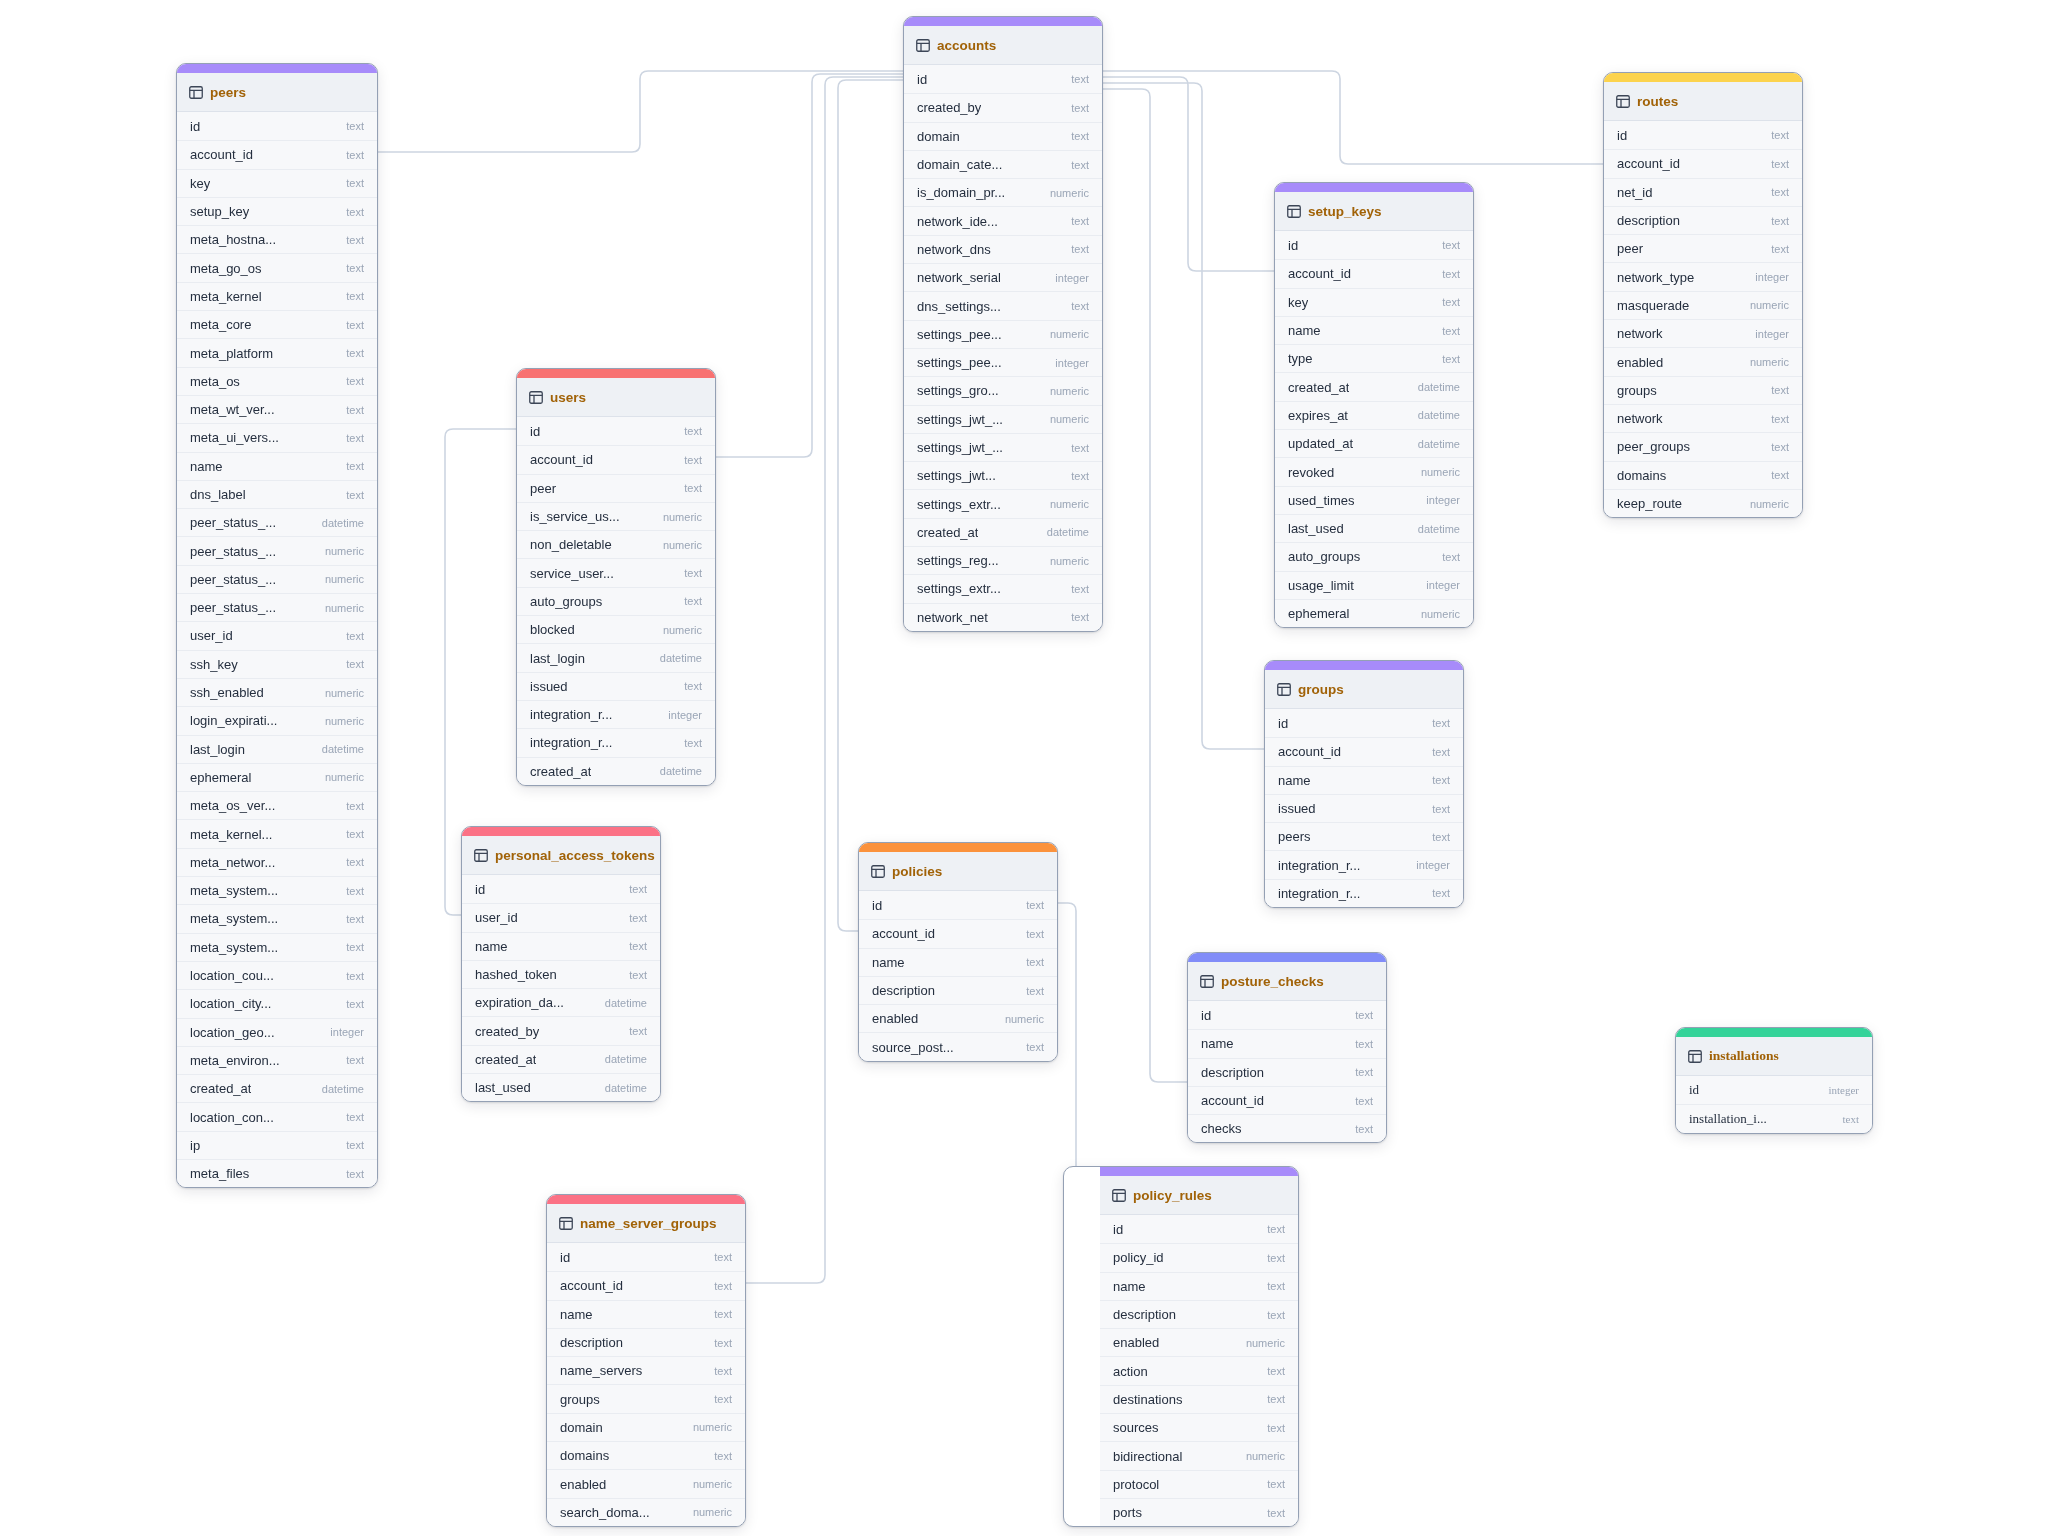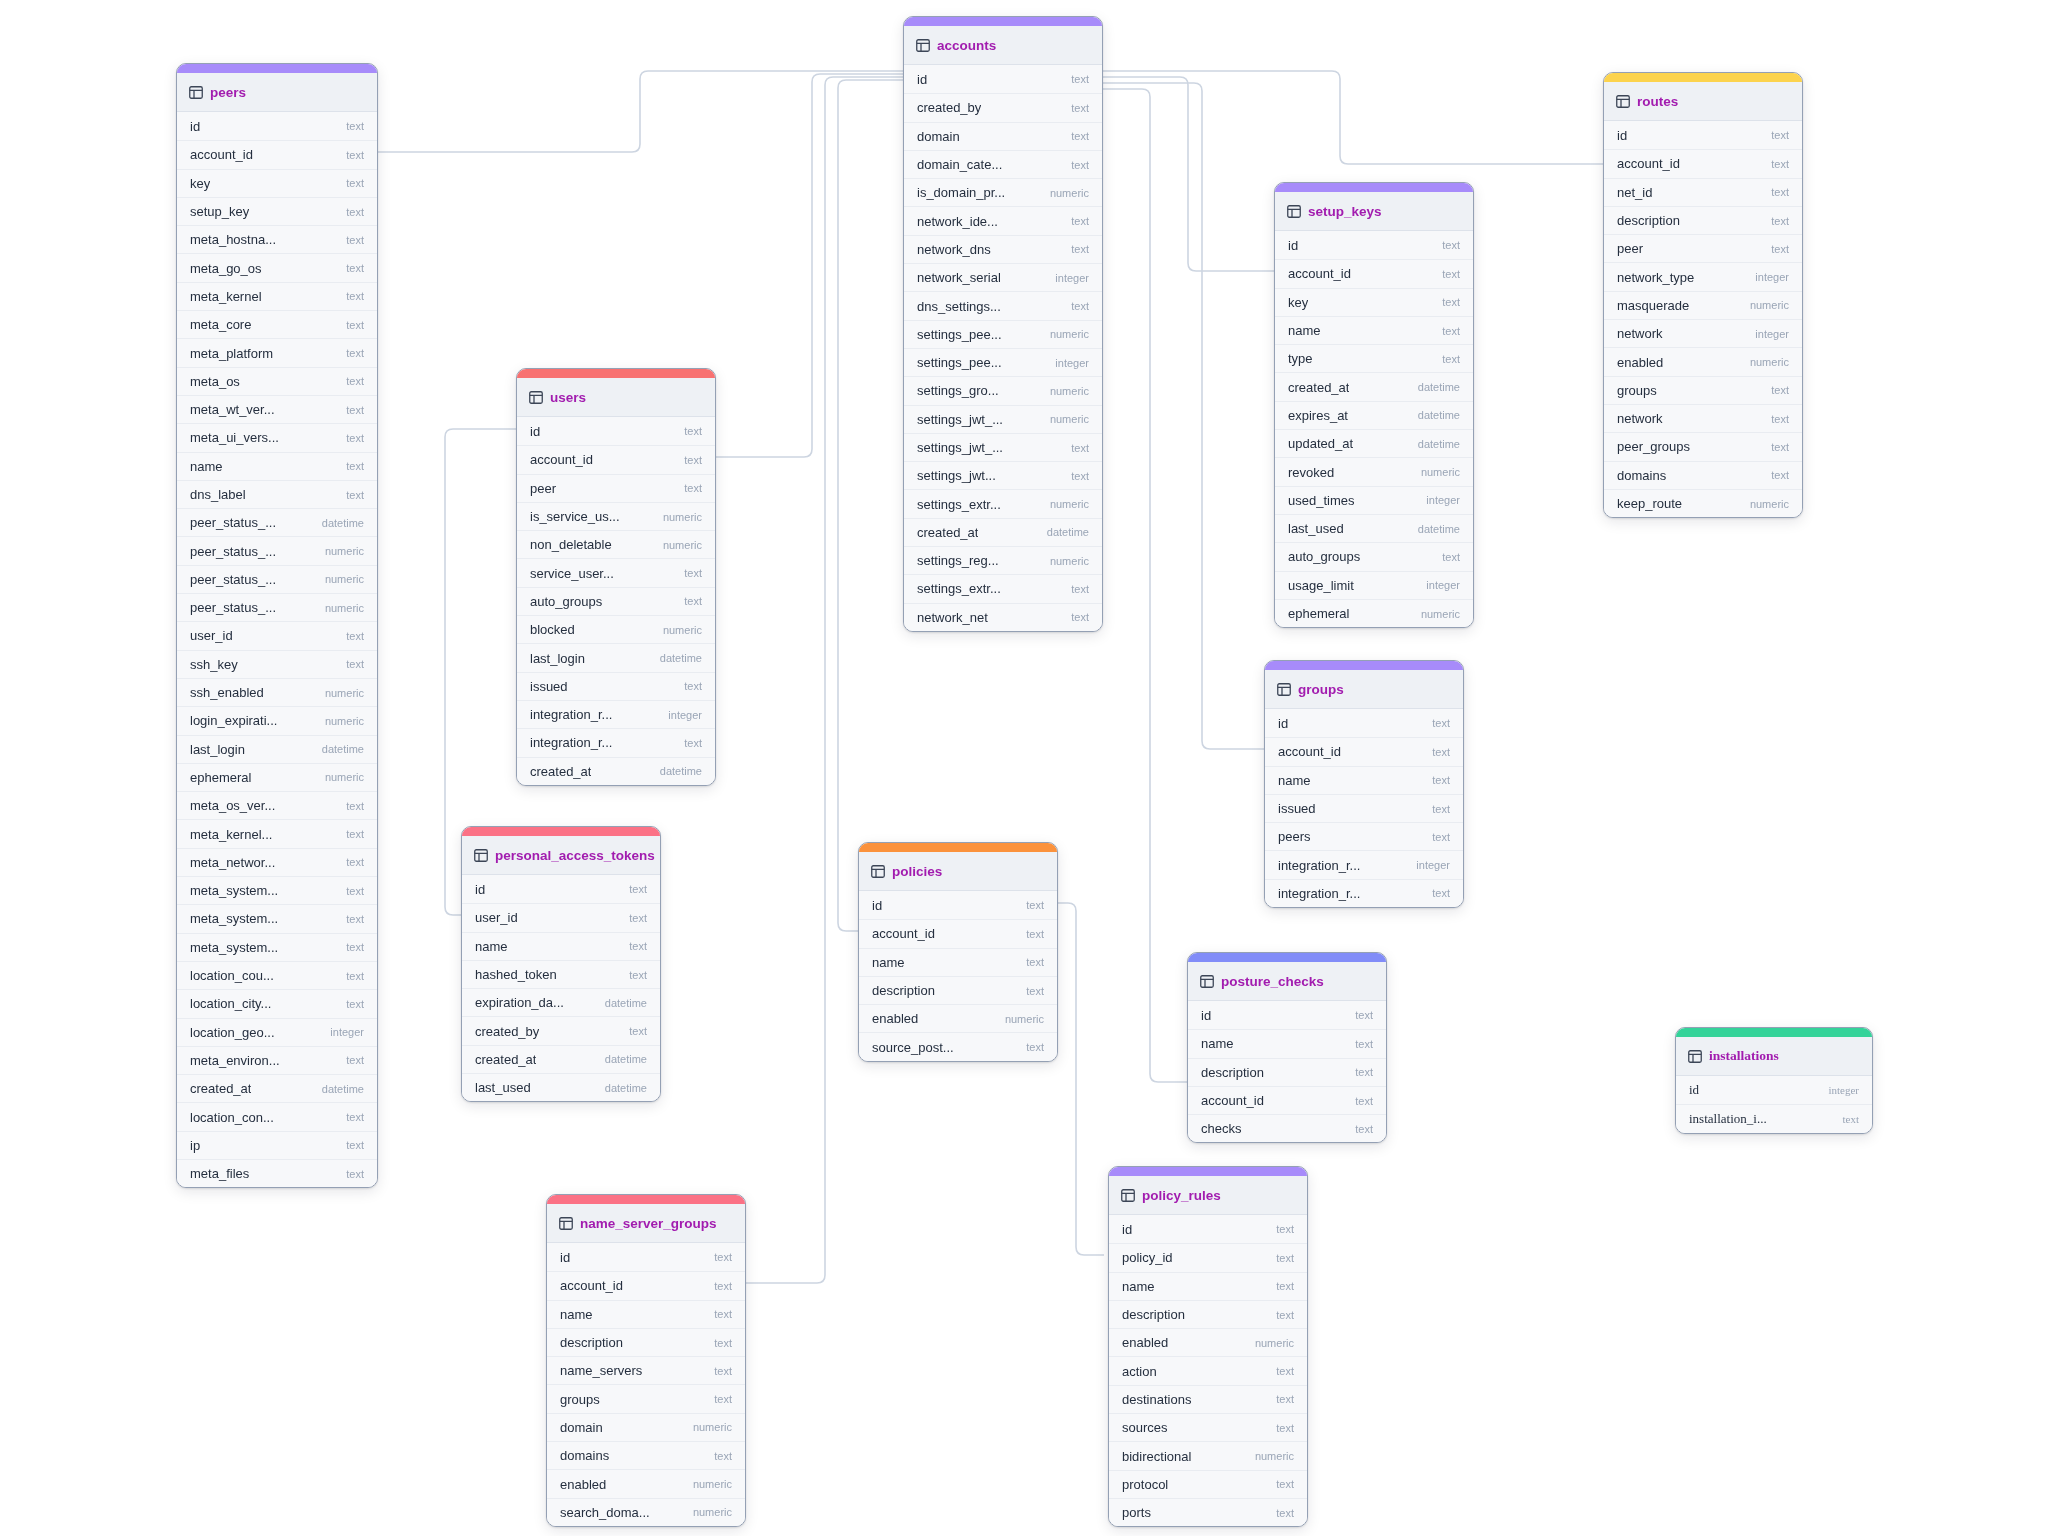--- a/index.html
+++ b/index.html
@@ -8,21 +8,21 @@
   .table-card{
     position:absolute;z-index:2;background:#ffffff;
     border:1px solid #94a0b4;border-radius:10px;
     box-shadow:0 1px 2px rgba(16,24,40,.12),0 4px 14px rgba(16,24,40,.10);
     overflow:hidden;
   }
   .accent-bar{height:9px;width:100%;}
   .tbl-title{
     display:flex;align-items:center;gap:7px;height:38px;padding:0 12px;
     background:#eef1f5;border-bottom:1px solid #dde2ea;
-    font-weight:bold;font-size:13.5px;color:#a21caf;white-space:nowrap;overflow:hidden;
+    font-weight:bold;font-size:13.5px;color:#a16207;white-space:nowrap;overflow:hidden;
   }
   .tbl-icon{flex:0 0 auto;}
   .row{
     display:flex;align-items:center;justify-content:space-between;
     height:28.3px;padding:0 13px;background:#f7f8fa;border-top:1px solid #e9ecf1;
     box-sizing:border-box;white-space:nowrap;
   }
   .row:first-of-type{border-top:none;}
   .fname{font-size:13px;color:#252f3f;overflow:hidden;text-overflow:ellipsis;}
   .ftype{font-size:11px;color:#9aa5b6;margin-left:10px;flex:0 0 auto;}
@@ -637,21 +637,21 @@
         <div class="row">
     <span class="fname">account_id</span>
     <span class="ftype">text</span>
   </div>
         <div class="row">
     <span class="fname">checks</span>
     <span class="ftype">text</span>
   </div>
       </div>
   </div>
-    <div class="table-card" style="left: 1108px; top: 1166px; width: 198px;">
+    <div class="table-card" style="left: 1063px; top: 1166px; width: 198px; padding-left: 36px;">
     <div class="accent-bar" style="background: rgb(167, 139, 250);"></div>
     <div class="tbl-title">
       <svg class="tbl-icon" width="14" height="13" viewBox="0 0 14 13">
         <rect x="0.75" y="0.75" width="12.5" height="11.5" rx="1.5" fill="none" stroke="#3c4657" stroke-width="1.3"></rect>
         <line x1="0.75" y1="4.4" x2="13.25" y2="4.4" stroke="#3c4657" stroke-width="1.3"></line>
         <line x1="5" y1="4.4" x2="5" y2="12.25" stroke="#3c4657" stroke-width="1.3"></line>
       </svg>
       <span class="tname">policy_rules</span>
     </div>
     <div class="rows">

